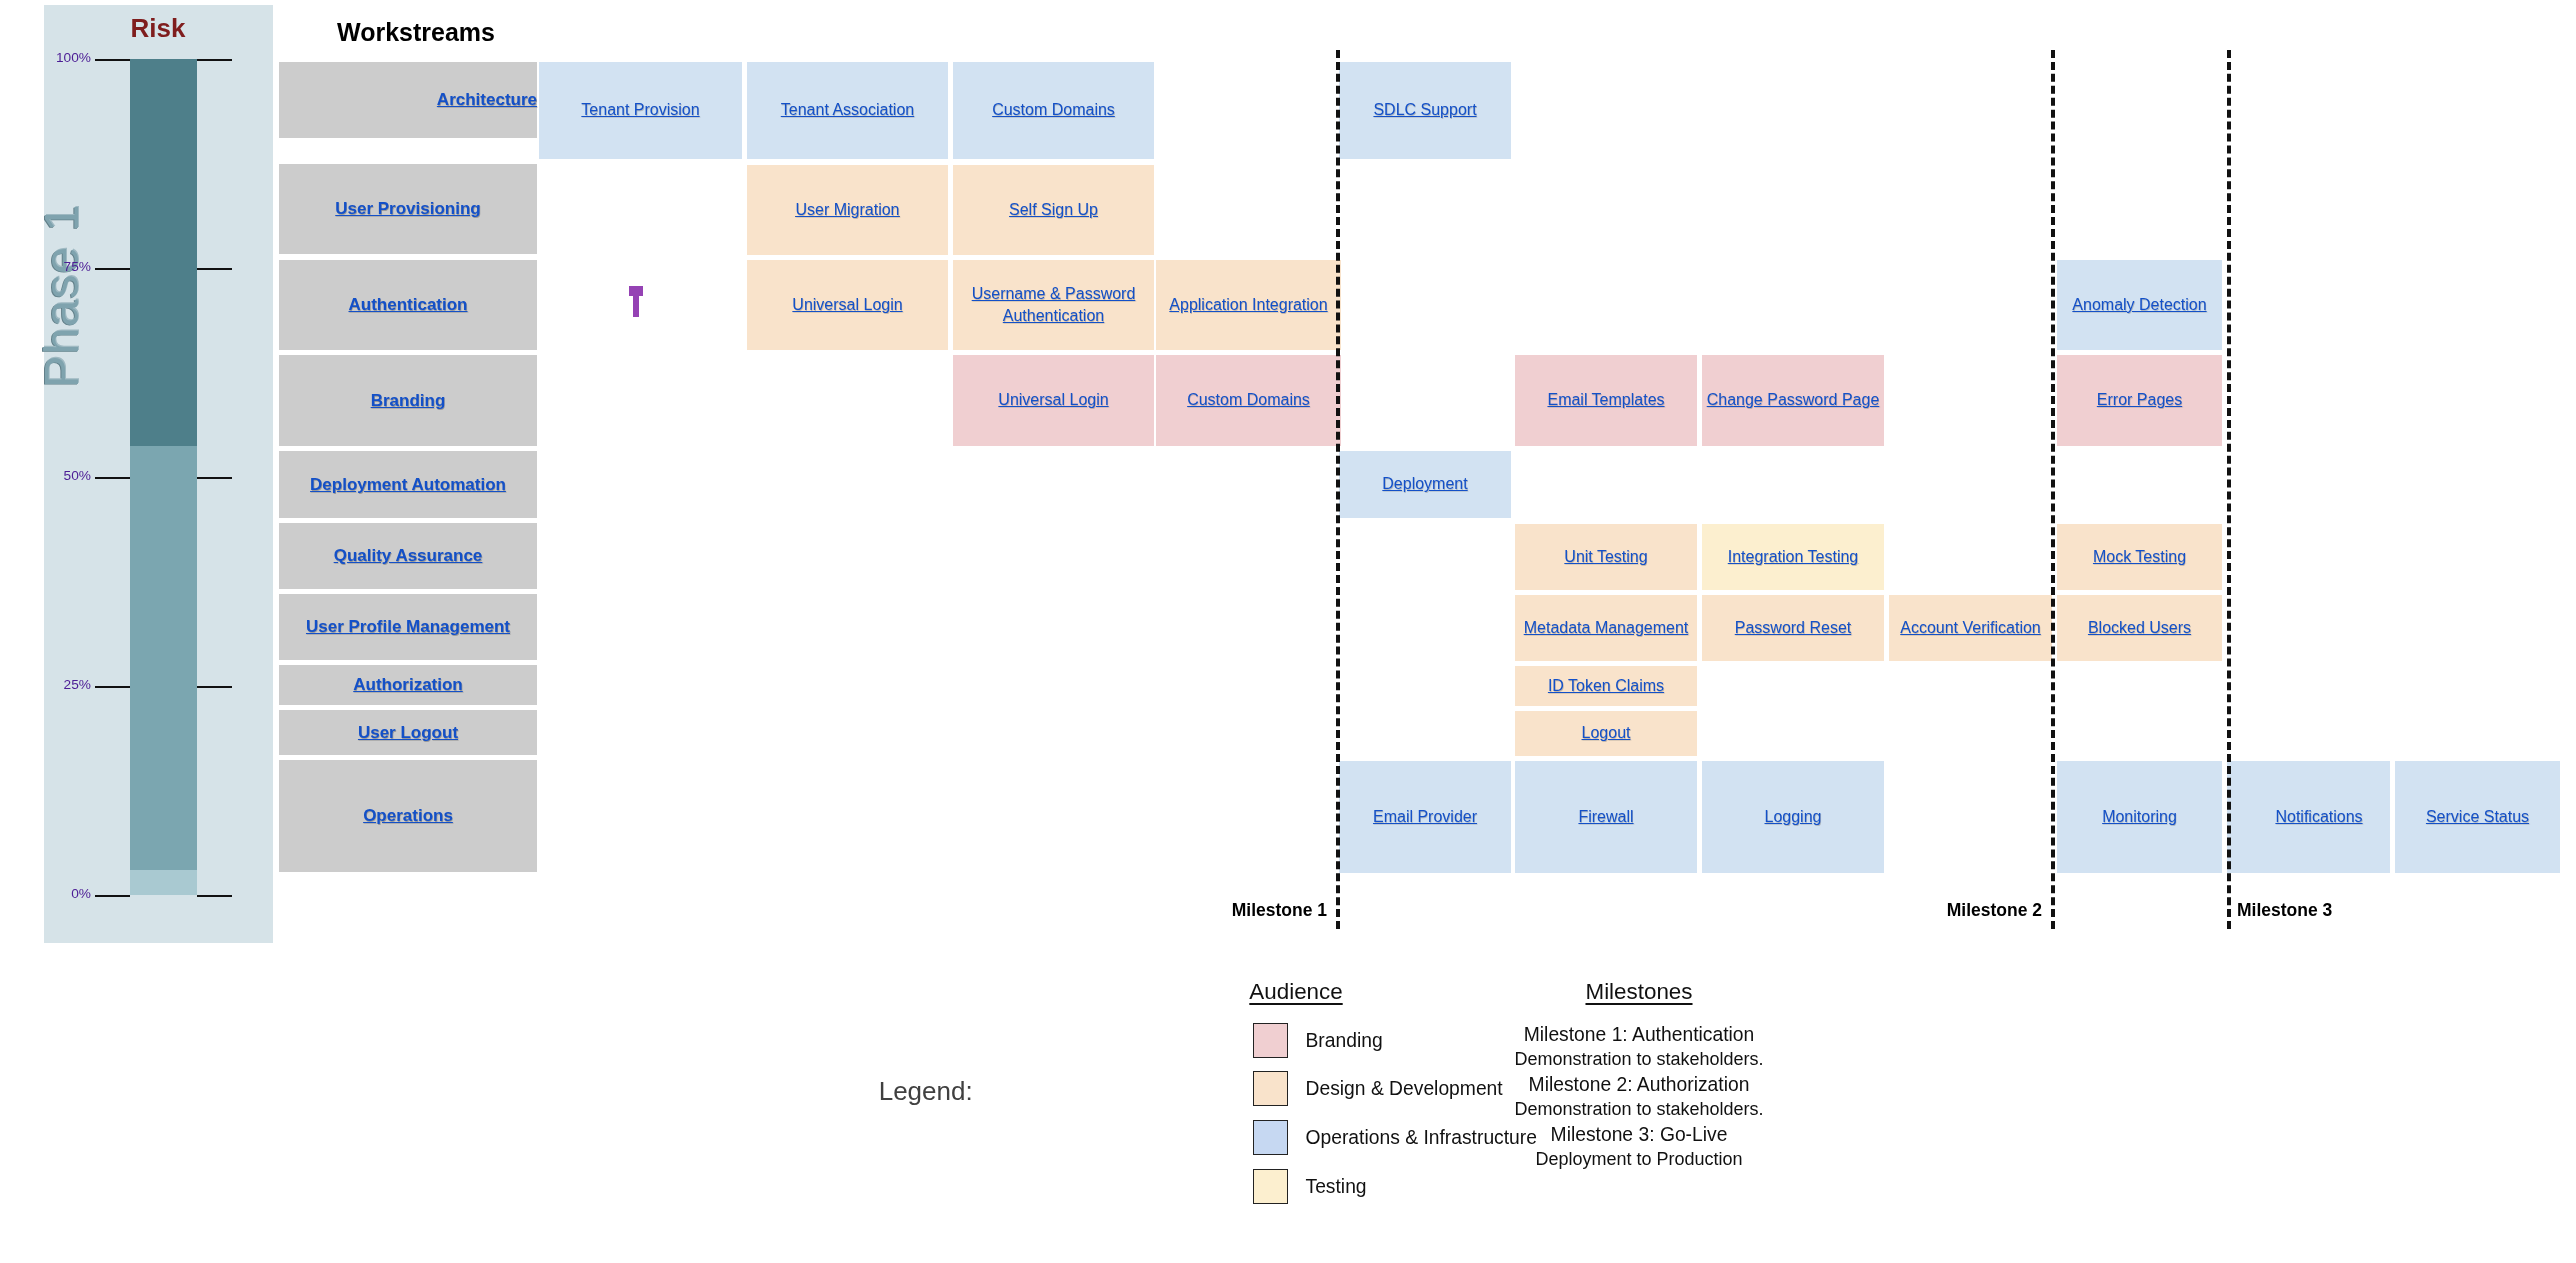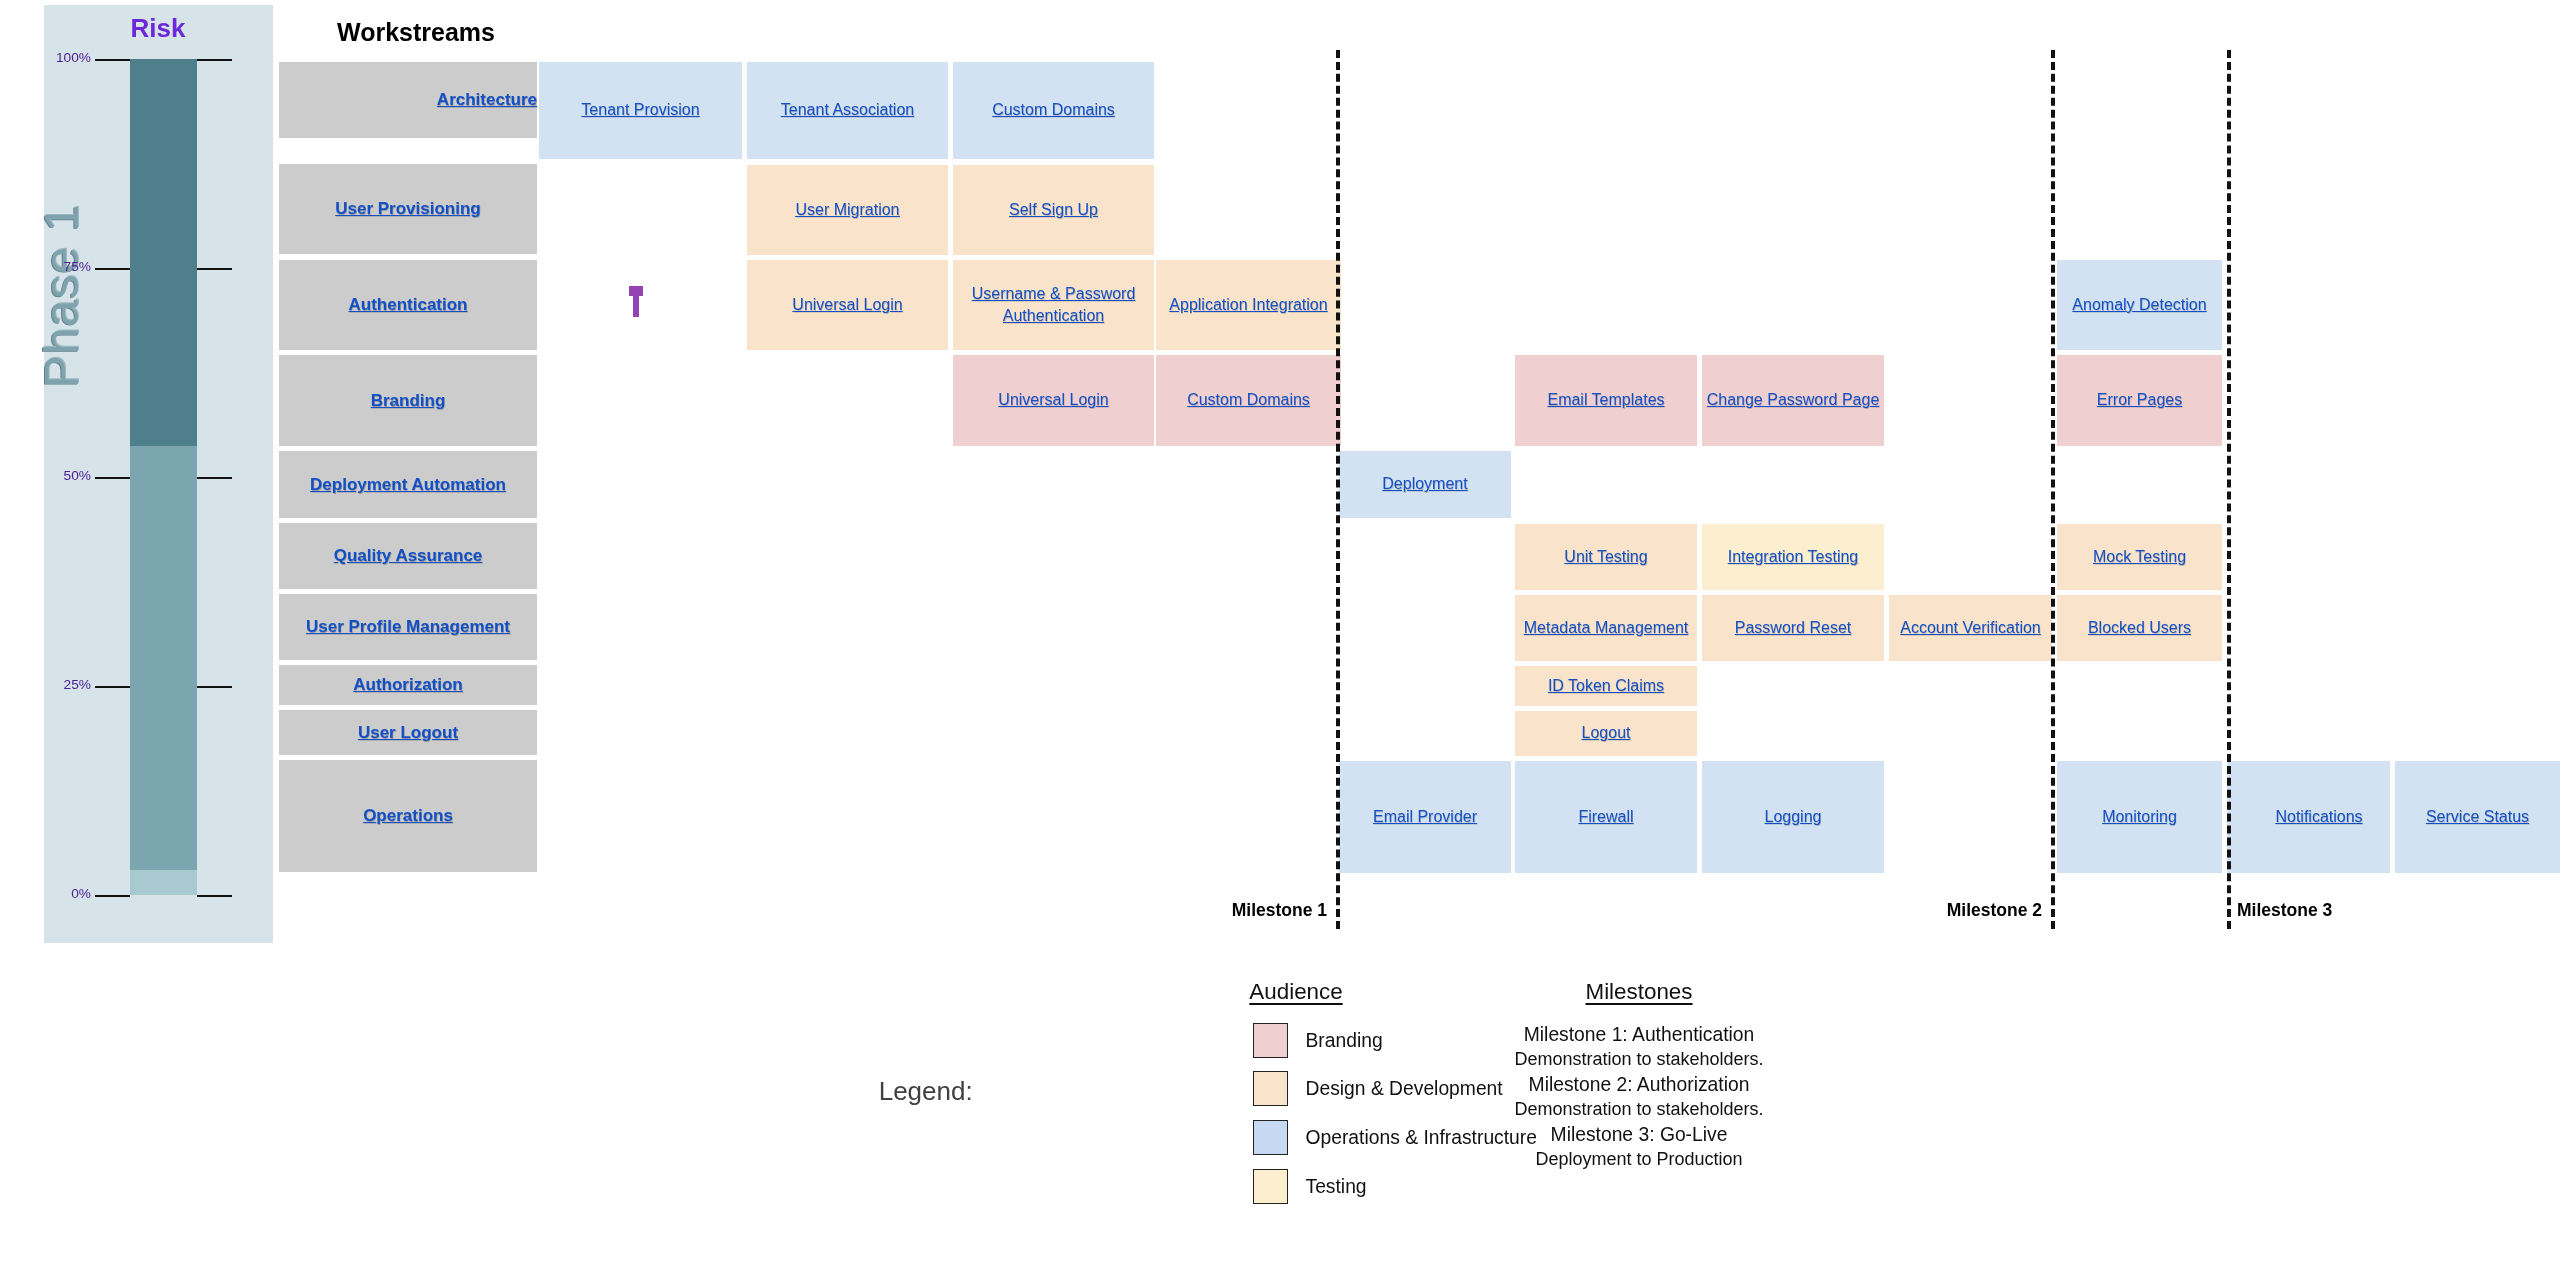--- a/index.html
+++ b/index.html
@@ -5,21 +5,21 @@
   html,body{margin:0;padding:0;background:#ffffff;}
   body{width:2576px;height:1263px;position:relative;font-family:"Liberation Sans",sans-serif;-webkit-font-smoothing:antialiased;}
   .root{position:relative;width:2576px;height:1263px;overflow:hidden;}
 
   
   #risk-panel{position:absolute;left:44px;top:5px;width:229px;height:938px;background:#d6e3e8;}
   #phase-label{position:absolute;left:-70px;top:268px;width:262px;text-align:center;
       transform:rotate(-90deg);transform-origin:center center;
       font-size:49px;font-weight:400;color:#7fa3ae;letter-spacing:0.6px;
       text-shadow:1.2px 1.2px 0 #9fb9c2, -0.6px -0.6px 0 #63808a;}
-  #risk-title{position:absolute;left:44px;top:12.5px;width:228px;text-align:center;font-size:26px;font-weight:bold;color:#6d28d9;}
+  #risk-title{position:absolute;left:44px;top:12.5px;width:228px;text-align:center;font-size:26px;font-weight:bold;color:#7f1d1d;}
   .risk-band{position:absolute;left:130px;width:67px;}
   #risk-band-high{top:59px;height:387px;background:#4e7f8a;}
   #risk-band-mid{top:446px;height:424px;background:#7ba6b0;}
   #risk-band-low{top:870px;height:25px;background:#a9c9d1;}
   .tick{position:absolute;height:0;border-top:2.5px solid #111;}
   .tick-l{left:95px;width:35px;}
   .tick-r{left:197px;width:35px;}
   .tick-lbl{position:absolute;left:50px;width:41px;text-align:right;font-size:13.7px;color:#4c1d95;}
   .axis-wrap{position:absolute;left:0;top:0;width:100%;height:100%;}
 
@@ -126,20 +126,23 @@
   <div id="grid">
       <div class="task c-ops" style="left: 539px; top: 62px; width: 203px; height: 97px;">
         <a href="#">Tenant Provision</a>
       </div>
       <div class="task c-ops" style="left: 747px; top: 62px; width: 201px; height: 97px;">
         <a href="#">Tenant Association</a>
       </div>
       <div class="task c-ops" style="left: 953px; top: 62px; width: 201px; height: 97px;">
         <a href="#">Custom Domains</a>
       </div>
+      <div class="task c-ops" style="left: 1339px; top: 62px; width: 172px; height: 97px;">
+        <a href="#">SDLC Support</a>
+      </div>
       <div class="task c-dev" style="left: 747px; top: 165px; width: 201px; height: 90px; text-decoration: underline;">
         <a href="#">User Migration</a>
       </div>
       <div class="task c-dev" style="left: 953px; top: 165px; width: 201px; height: 90px;">
         <a href="#">Self Sign Up</a>
       </div>
       <div class="task c-dev" style="left: 747px; top: 260px; width: 201px; height: 90px;">
         <a href="#">Universal Login</a>
       </div>
       <div class="task c-dev" style="left: 953px; top: 260px; width: 201px; height: 90px;">

